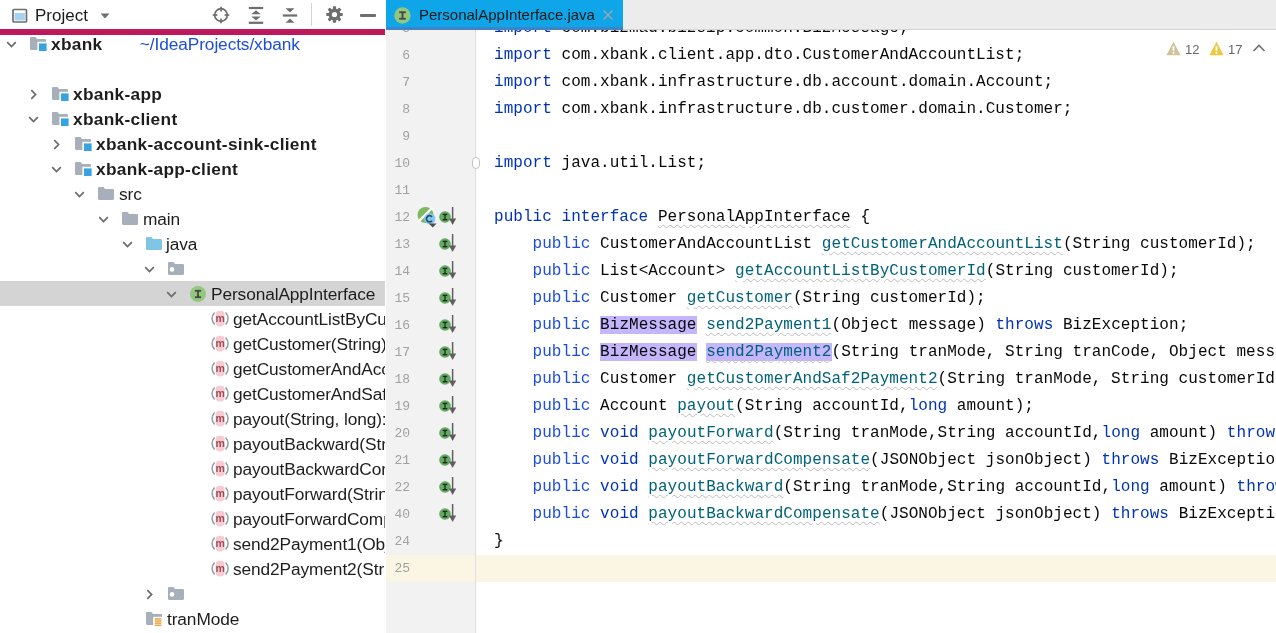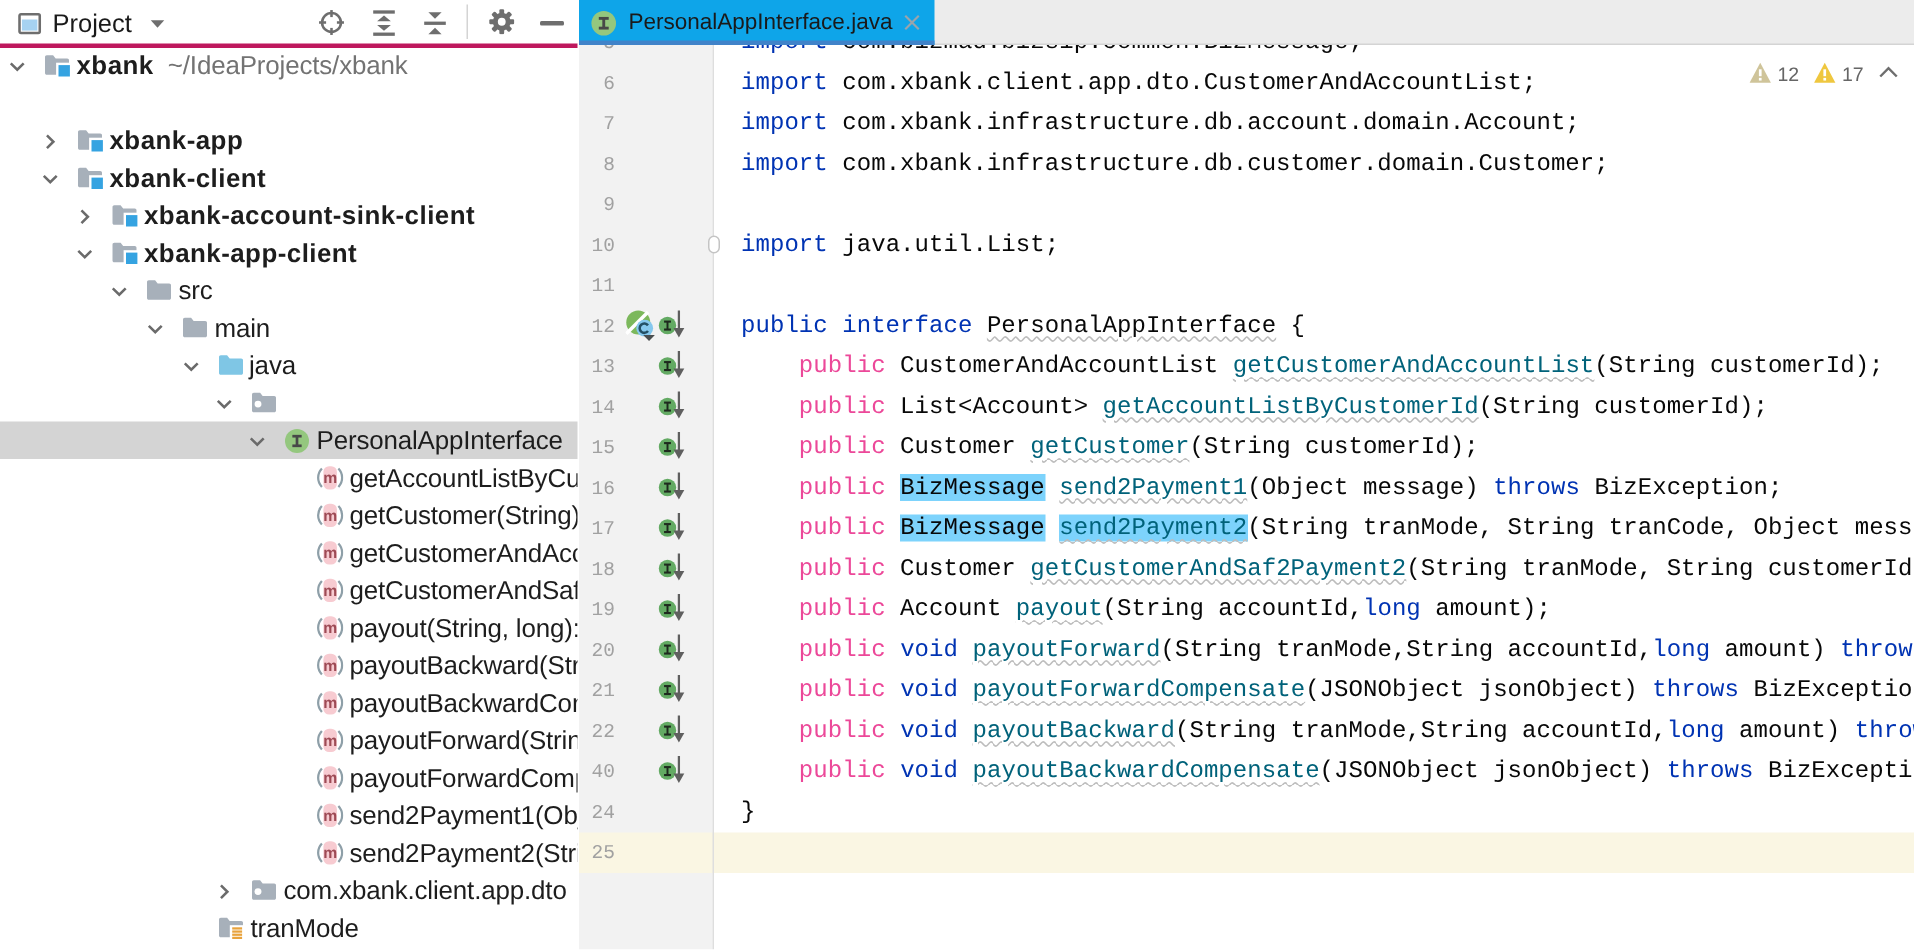--- a/index.html
+++ b/index.html
@@ -1,43 +1,43 @@
 <!DOCTYPE html>
 <html><head>
 <meta charset="utf-8">
 <style>
   html,body{margin:0;padding:0;}
   #app{position:relative;width:1276px;height:633px;overflow:hidden;background:#fff;
        font-family:"Liberation Sans",sans-serif;}
   .abs{position:absolute;}
   
-  #lheader{position:absolute;left:0;top:0;width:385px;height:29px;background:#fff;border-bottom:3px solid #be185d;}
+  #lheader{position:absolute;left:0;top:0;width:385px;height:29px;background:#fff;border-bottom:6px solid #be185d;}
   #tabbar{position:absolute;left:386px;top:0;width:890px;height:29px;background:#ECECEC;border-bottom:1px solid #D4D4D4;}
   #tab{position:absolute;left:0;top:0;width:237px;height:30px;background:#0ea5e9;}
   #tabline{position:absolute;left:0;top:27px;width:237px;height:3px;background:#4083C9;}
   
   .row{position:absolute;left:0;width:385px;height:25px;overflow:hidden;white-space:nowrap;}
   .row .txt{position:absolute;top:50%;transform:translateY(-50%);font-size:17.3px;color:#1D1D1D;letter-spacing:-0.1px;}
   .b{font-weight:bold;letter-spacing:0.3px;}
-  .path{color:#737373;font-weight:normal;}
+  .path{color:#1d4ed8;font-weight:normal;margin-left:28px;}
   .chev{position:absolute;top:7px;}
   .ric{position:absolute;top:4px;}
   
   #gutterbg{position:absolute;left:386px;top:30px;width:89px;height:603px;background:#F2F2F2;}
   #caretrow{position:absolute;left:386px;top:555px;width:890px;height:27px;background:#FAF6E3;}
   #gutsep{position:absolute;left:475px;top:30px;width:1px;height:603px;background:#DEDEDE;}
   #code{position:absolute;left:494px;top:14.5px;width:795px;font-family:"Liberation Mono",monospace;
         font-size:16px;line-height:27px;white-space:pre;color:#080808;letter-spacing:0.04px;}
   #nums{position:absolute;left:386px;top:14.5px;width:24px;font-family:"Liberation Mono",monospace;
         font-size:13px;line-height:27px;color:#A1A1A1;text-align:right;}
   .k{color:#0033B3;}
-  .g{color:#ec4899;}
+  .g{color:#1d4ed8;}
   .m{color:#00627A;text-decoration:underline;text-decoration-style:wavy;text-decoration-color:#BDBDBD;text-decoration-thickness:1px;text-underline-offset:3px;}
   .w{text-decoration:underline;text-decoration-style:wavy;text-decoration-color:#BDBDBD;text-decoration-thickness:1px;text-underline-offset:3px;}
-  .hl{background:#7dd3fc;}
+  .hl{background:#c4b5fd;}
 </style>
 </head>
 <body>
 <div id="app">
 
   <div id="gutterbg"></div>
   <div id="caretrow"></div>
   <div id="gutsep"></div>
 
   <div id="code"><div><span class="k">import</span> com.bizmad.bizsip.common.BizMessage;</div><div><span class="k">import</span> com.xbank.client.app.dto.CustomerAndAccountList;</div><div><span class="k">import</span> com.xbank.infrastructure.db.account.domain.Account;</div><div><span class="k">import</span> com.xbank.infrastructure.db.customer.domain.Customer;</div><div>&nbsp;</div><div><span class="k">import</span> java.util.List;</div><div>&nbsp;</div><div><span class="k">public interface</span> <span class="w">PersonalAppInterface</span> {</div><div>    <span class="g">public</span> CustomerAndAccountList <span class="m">getCustomerAndAccountList</span>(String customerId);</div><div>    <span class="g">public</span> List&lt;Account&gt; <span class="m">getAccountListByCustomerId</span>(String customerId);</div><div>    <span class="g">public</span> Customer <span class="m">getCustomer</span>(String customerId);</div><div>    <span class="g">public</span> <span class="hl">BizMessage</span> <span class="m">send2Payment1</span>(Object message) <span class="k">throws</span> BizException;</div><div>    <span class="g">public</span> <span class="hl">BizMessage</span> <span class="m hl">send2Payment2</span>(String tranMode, String tranCode, Object message)  BizException;</div><div>    <span class="g">public</span> Customer <span class="m">getCustomerAndSaf2Payment2</span>(String tranMode, String customerId)</div><div>    <span class="g">public</span> Account <span class="m">payout</span>(String accountId,<span class="k">long</span> amount);</div><div>    <span class="g">public</span> <span class="k">void</span> <span class="m">payoutForward</span>(String tranMode,String accountId,<span class="k">long</span> amount) <span class="k">throws</span> BizException;</div><div>    <span class="g">public</span> <span class="k">void</span> <span class="m">payoutForwardCompensate</span>(JSONObject jsonObject) <span class="k">throws</span> BizException;</div><div>    <span class="g">public</span> <span class="k">void</span> <span class="m">payoutBackward</span>(String tranMode,String accountId,<span class="k">long</span> amount) <span class="k">throws</span> BizException;</div><div>    <span class="g">public</span> <span class="k">void</span> <span class="m">payoutBackwardCompensate</span>(JSONObject jsonObject) <span class="k">throws</span> BizException;</div><div>}</div><div>&nbsp;</div></div>
@@ -461,21 +461,20 @@
         <span class="txt" style="left:233px;">send2Payment2(String, String, Object): BizMessage</span>
       </div>
   <div class="row" style="top:582px;">
         <svg class="chev" style="left:143.0px;" width="13" height="13" viewBox="0 0 13 13">
           <polyline points="4.3,2.2 8.6,6.5 4.3,10.8" fill="none" stroke="#6B6B6B" stroke-width="1.7"></polyline>
         </svg>
         <svg class="ric" style="left:167px;" width="18" height="18" viewBox="0 0 18 18">
           <path d="M1 3.1 C1 2.4 1.5 1.9 2.2 1.9 H6.4 L8.1 4 H15.8 C16.5 4 17 4.5 17 5.2 V13.7 C17 14.4 16.5 14.9 15.8 14.9 H2.2 C1.5 14.9 1 14.4 1 13.7 Z" fill="#A7B0BA"></path>
           <circle cx="5" cy="9.4" r="2.3" fill="#fff"></circle>
         </svg>
-        <span class="txt" style="left:189px;">com.xbank.client.app.dto</span>
       </div>
   <div class="row" style="top:607px;">
         <svg class="ric" style="left:145px;" width="18" height="18" viewBox="0 0 18 18">
           <path d="M1 3.1 C1 2.4 1.5 1.9 2.2 1.9 H6.4 L8.1 4 H15.8 C16.5 4 17 4.5 17 5.2 V13.7 C17 14.4 16.5 14.9 15.8 14.9 H2.2 C1.5 14.9 1 14.4 1 13.7 Z" fill="#A7B0BA"></path>
           <rect x="8.2" y="6.8" width="9.8" height="9.6" fill="#fff"></rect>
           <rect x="9.8" y="8.2" width="6.6" height="1.5" fill="#E8A33D"></rect>
           <rect x="9.8" y="10.3" width="6.6" height="1.5" fill="#E8A33D"></rect>
           <rect x="9.8" y="12.4" width="6.6" height="1.5" fill="#E8A33D"></rect>
           <rect x="9.8" y="14.5" width="6.6" height="1.5" fill="#E8A33D"></rect>
         </svg>

